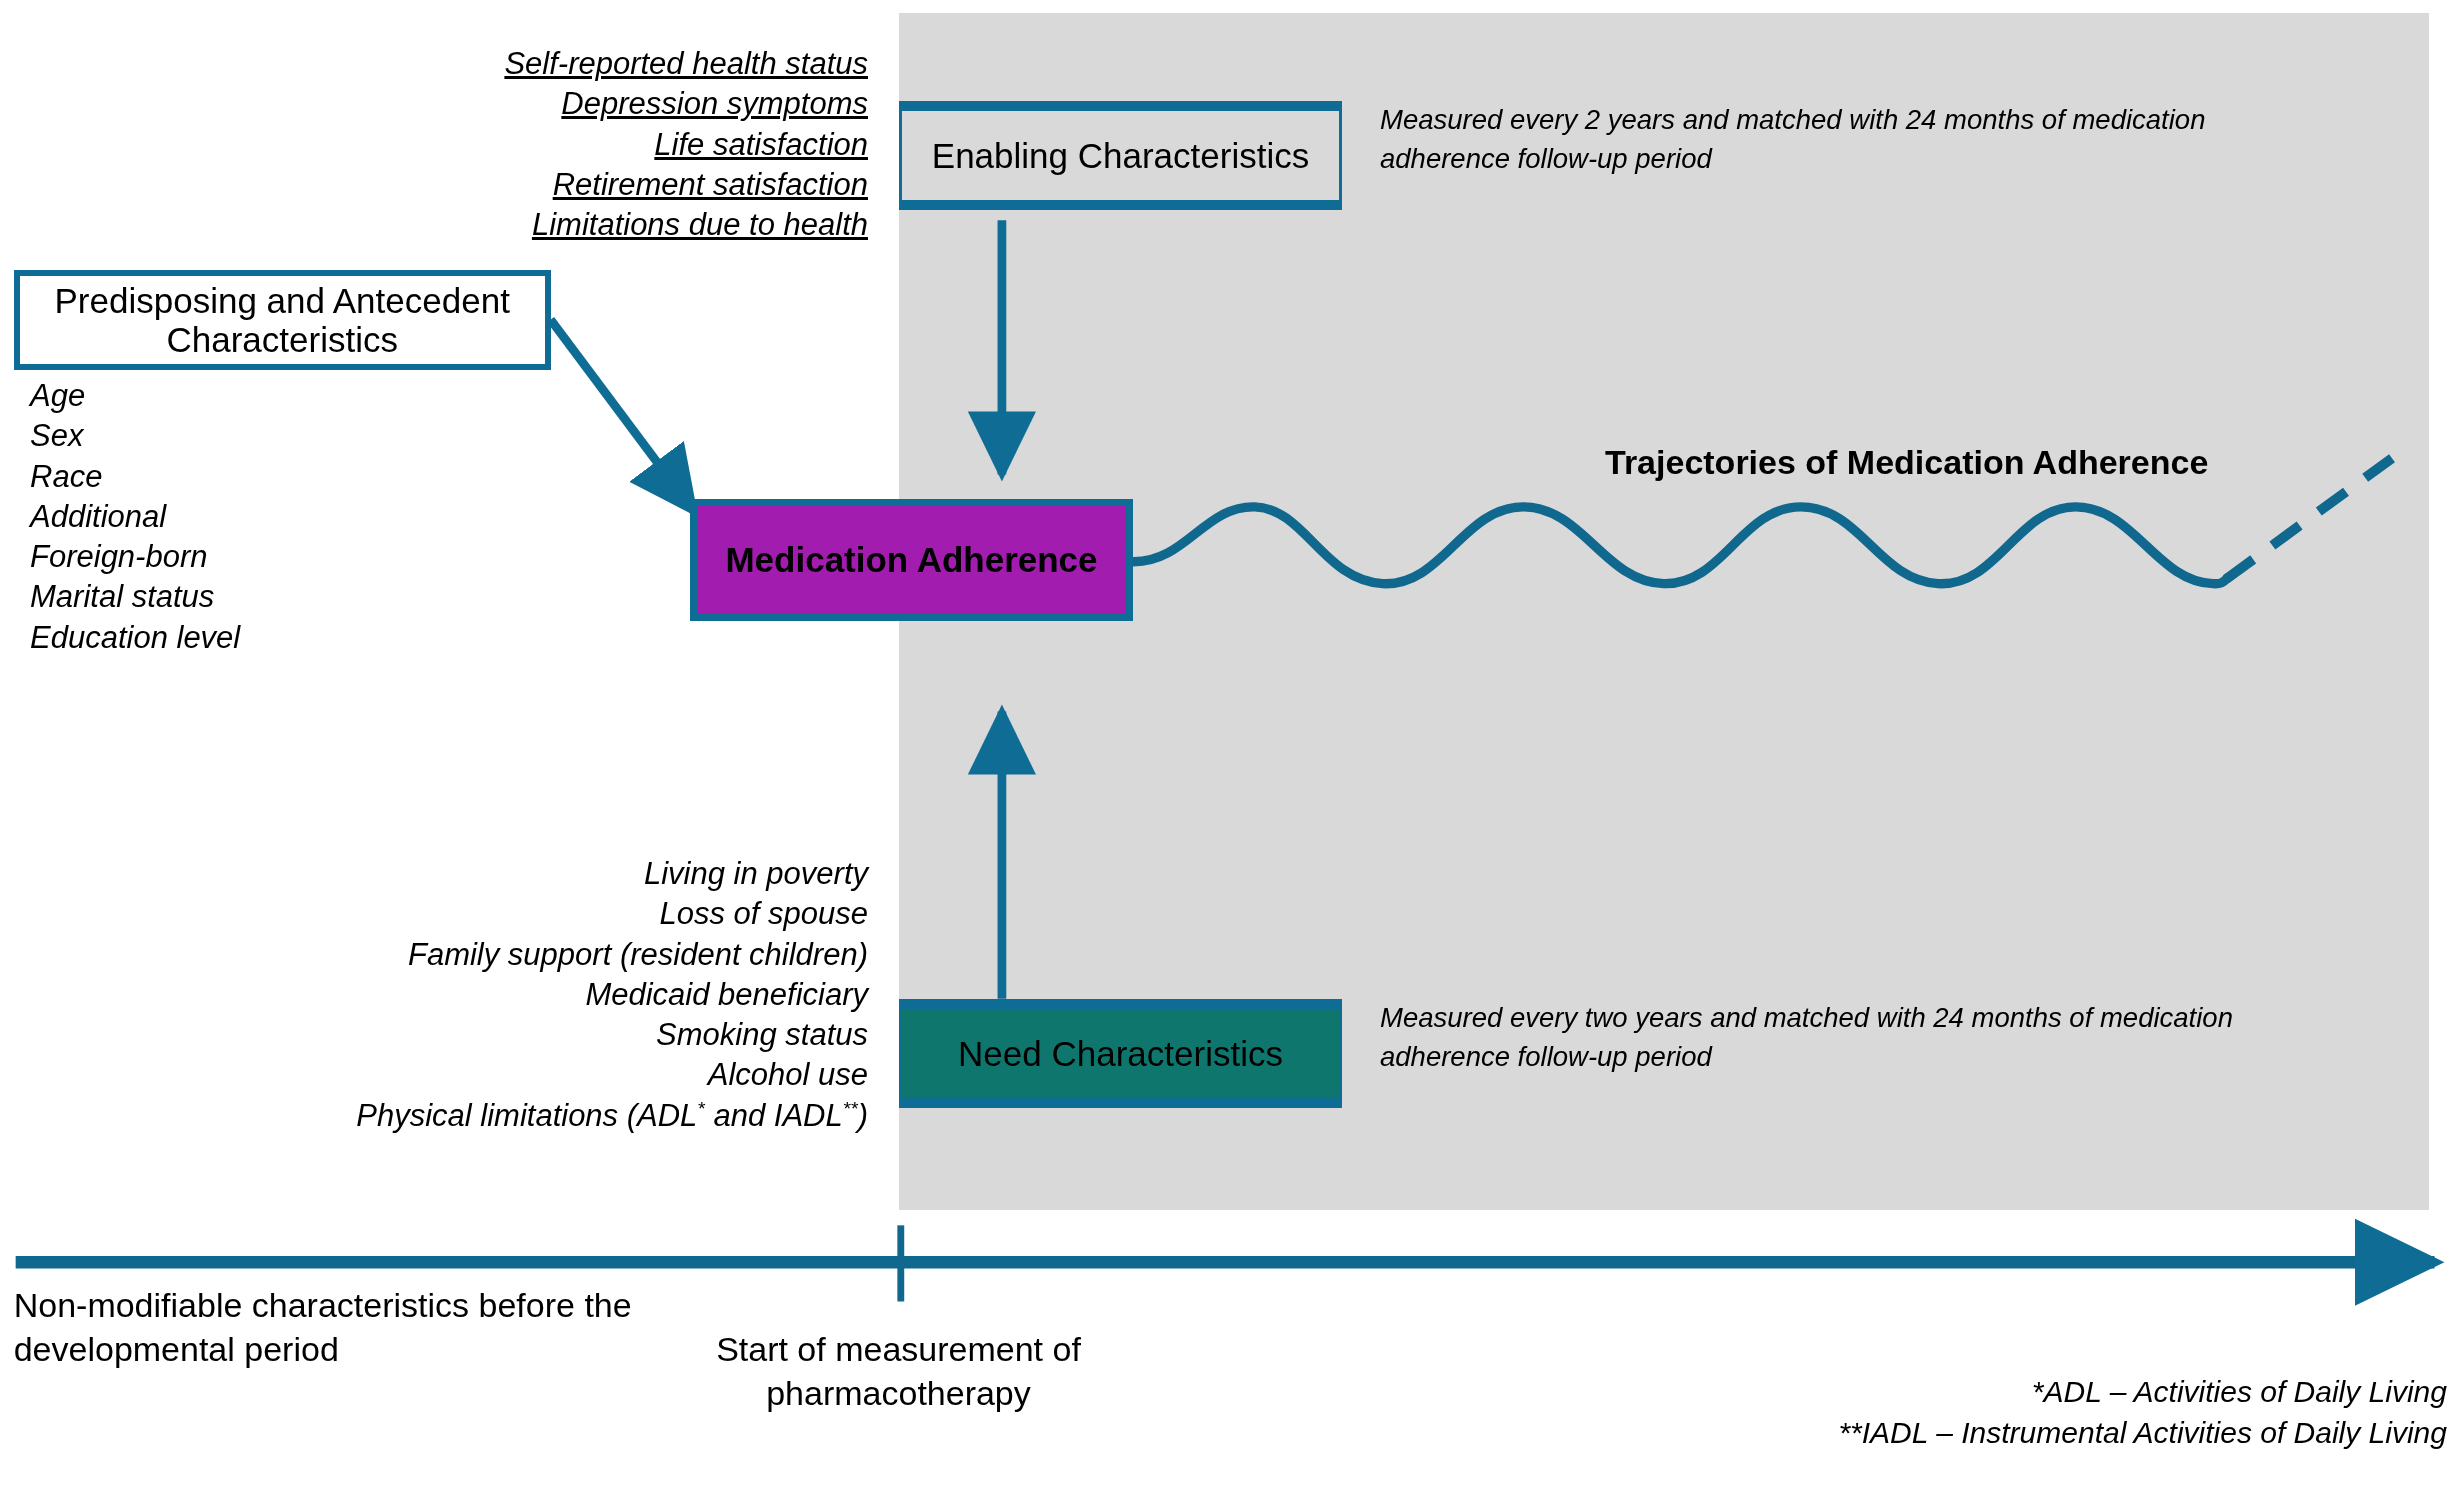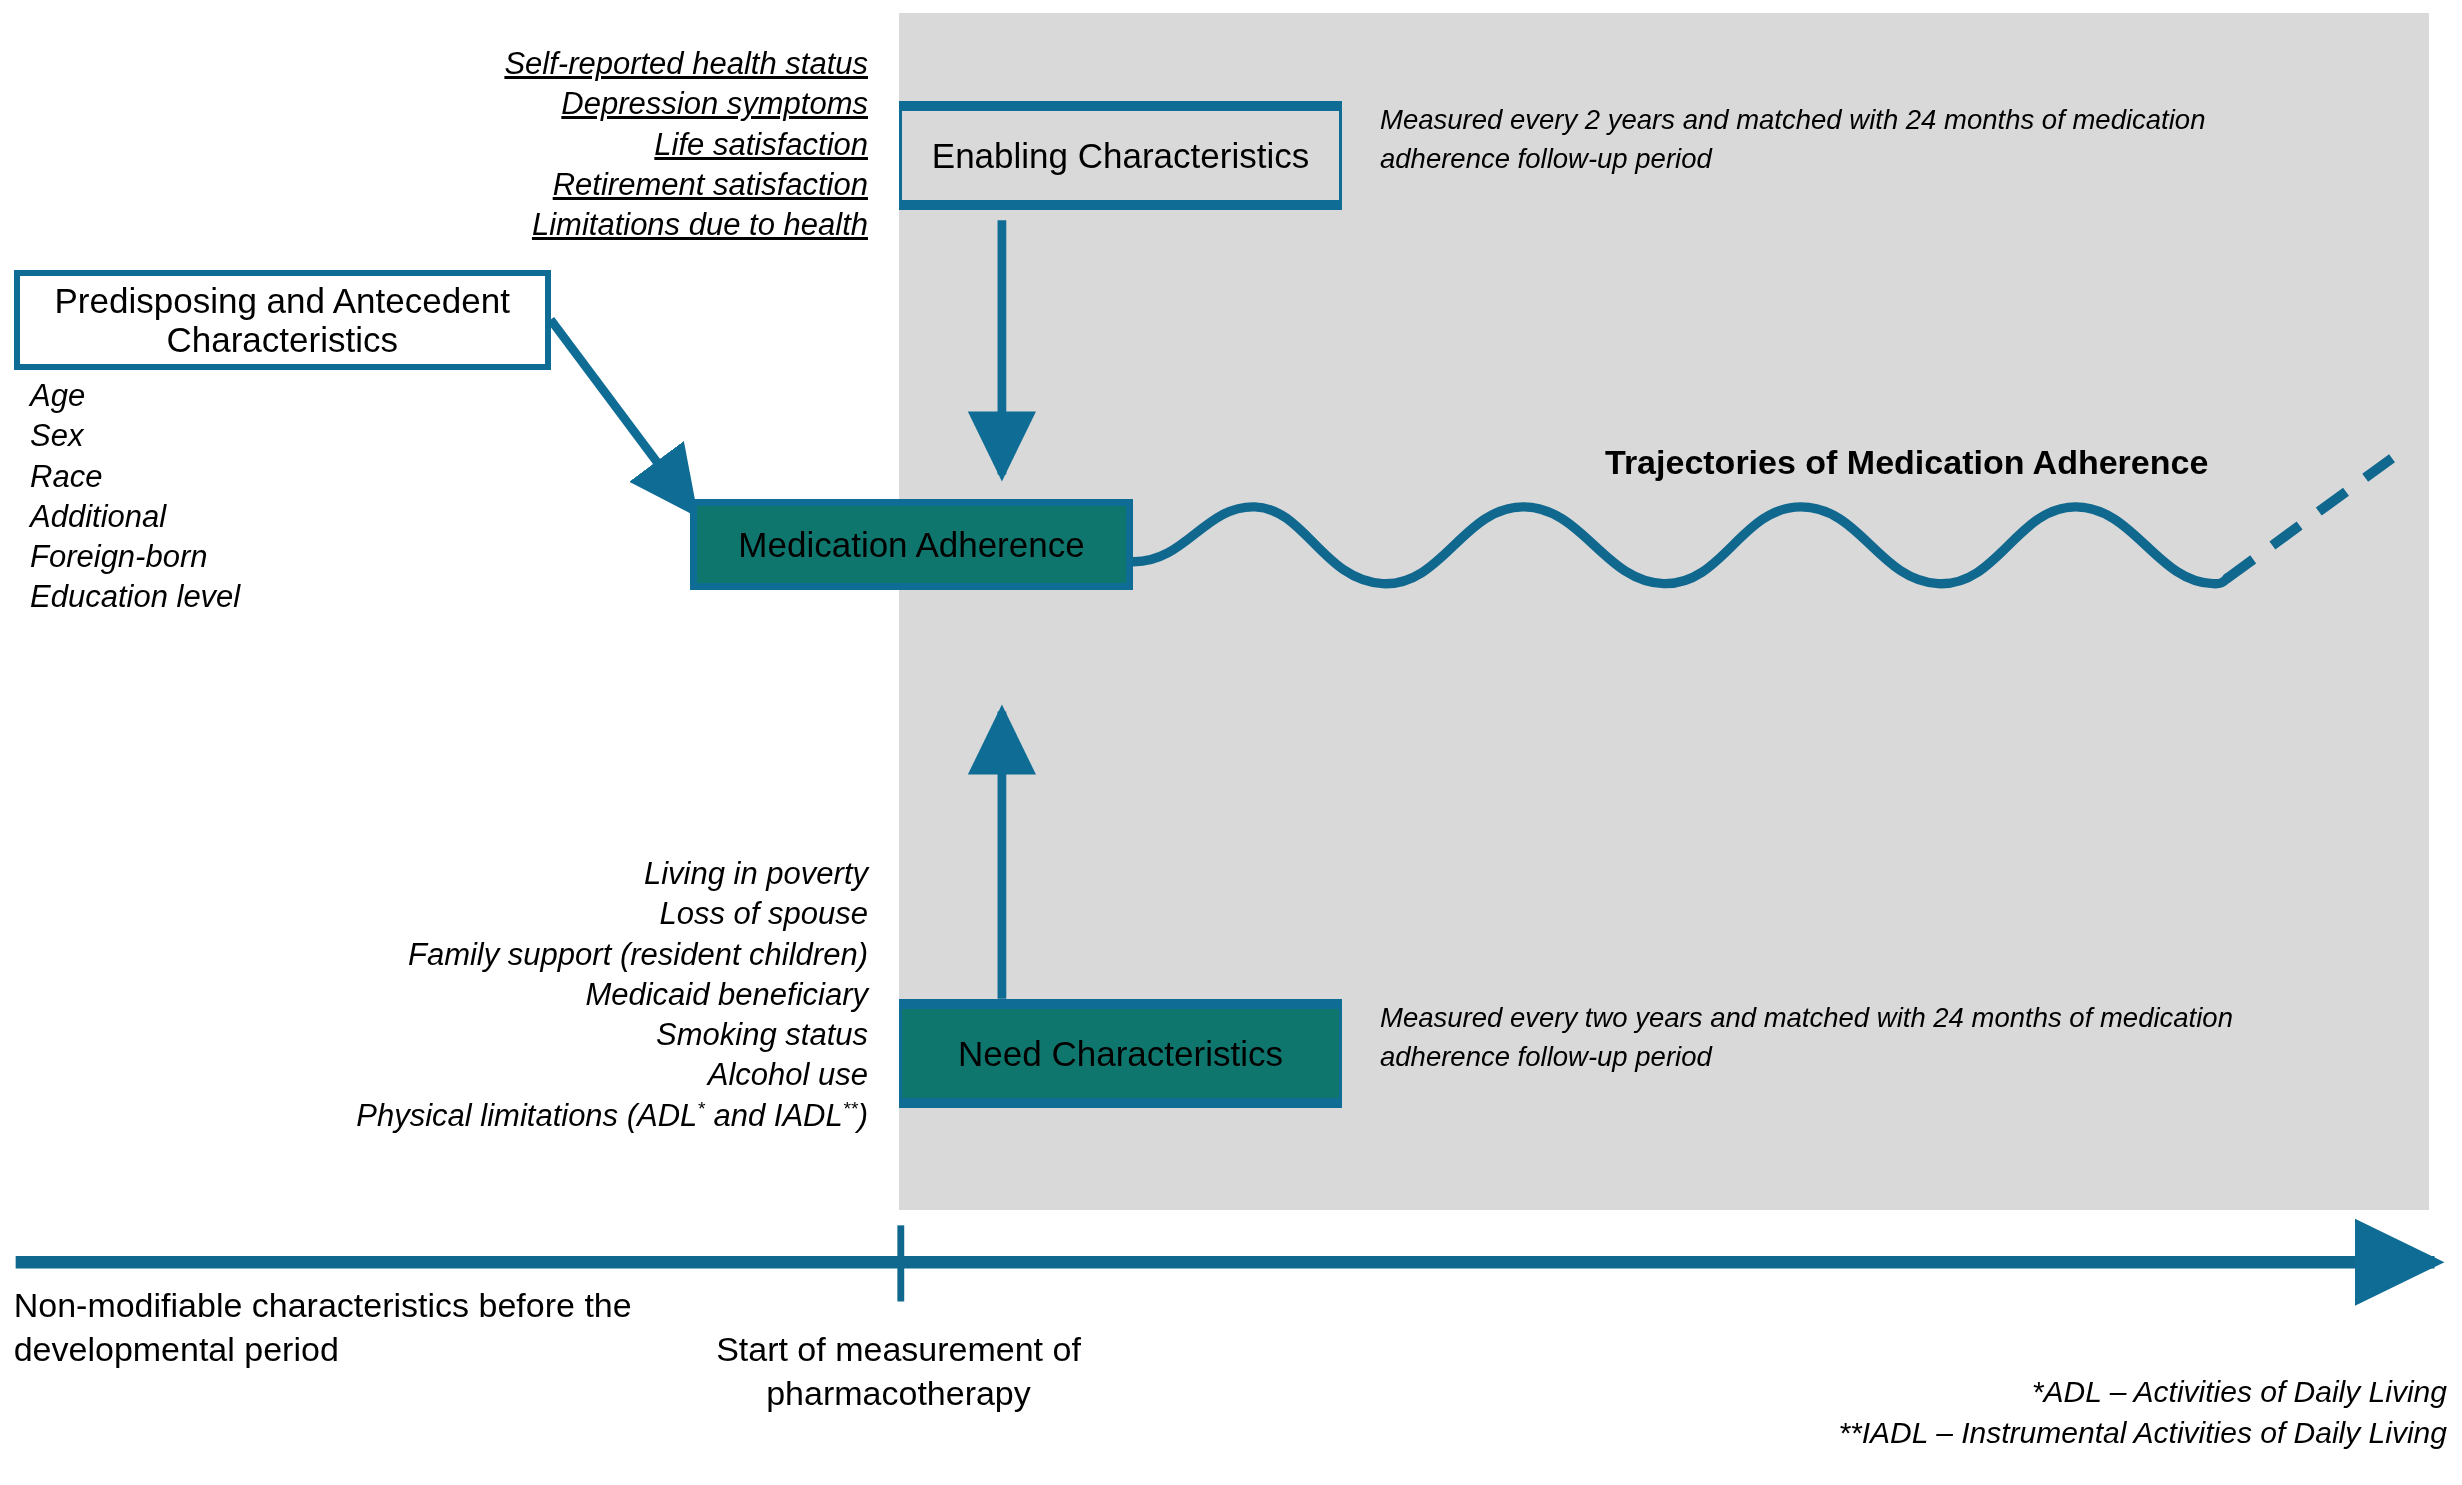--- a/index.html
+++ b/index.html
@@ -15,22 +15,22 @@
   
   #vec{position:absolute;left:0;top:0;width:2462px;height:1485px;overflow:visible;}
 
   
   .box{position:absolute;box-sizing:border-box;display:flex;align-items:center;
        justify-content:center;text-align:center;line-height:1.12;}
 
   .box-predisposing{left:13.7px;top:270px;width:537px;height:100px;
        background:#ffffff;border:6.2px solid #0f6d95;font-size:35px;padding:0 21px;}
 
-  .box-adherence{left:690px;top:499px;width:443px;height:91px;
-       background:#0f766e;border:7.5px solid #0f6d95;font-size:35px;font-weight:normal;}
+  .box-adherence{left:690px;top:499px;width:443px;height:122px;
+       background:#a21caf;border:7.5px solid #0f6d95;font-size:35px;font-weight:bold;}
 
   .box-enabling{left:899px;top:101px;width:443px;height:109px;
        background:#d9d9d9;border-top:10px solid #0f6d95;border-bottom:10px solid #0f6d95;
        border-left:3.1px solid #0f6d95;border-right:3.1px solid #0f6d95;font-size:35px;}
 
   .box-need{left:899px;top:999px;width:443px;height:109px;
        background:#0f766e;border-top:10px solid #0f6d95;border-bottom:10px solid #0f6d95;
        border-left:3.1px solid #0f6d95;border-right:3.1px solid #0f6d95;font-size:35px;}
 
   
@@ -109,20 +109,21 @@
   </div>
 
   <div class="box box-predisposing">Predisposing and Antecedent Characteristics</div>
 
   <div class="list list-predisposing">
     <div>Age</div>
     <div>Sex</div>
     <div>Race</div>
     <div>Additional</div>
     <div>Foreign-born</div>
+    <div>Marital status</div>
     <div>Education level</div>
   </div>
 
   <div class="box box-enabling">Enabling Characteristics</div>
 
   <div class="note note-enabling">Measured every 2 years and matched with 24 months of medication adherence follow-up period</div>
 
   <div class="box box-adherence">Medication Adherence</div>
 
   <div class="traj-label">Trajectories of Medication Adherence</div>

